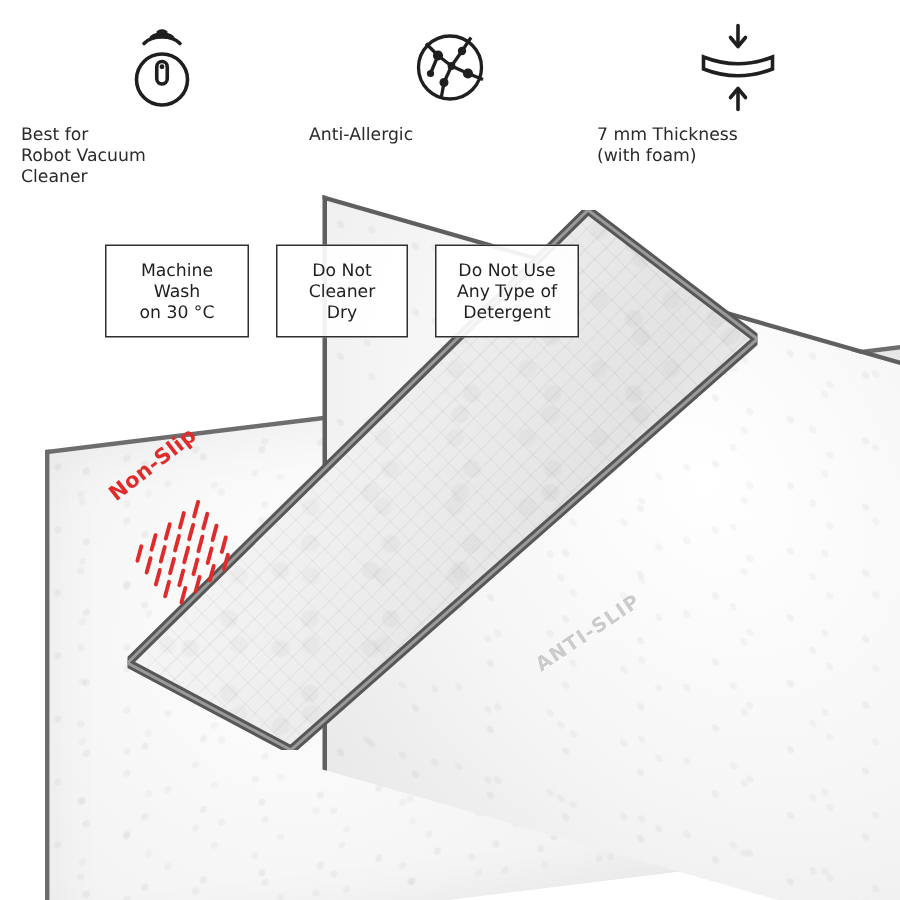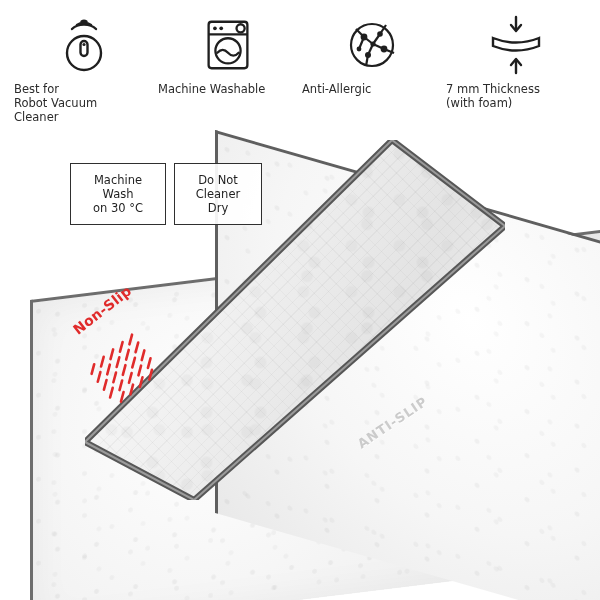--- a/index.html
+++ b/index.html
@@ -162,21 +162,21 @@
     color: #2b2b2b;
     white-space: pre-line;
   }
 
   
   .care-boxes {
     position: absolute;
     left: 70px;
     top: 163px;
     display: flex;
-    gap: 8px;
+    gap: 18px;
     align-items: flex-start;
   }
   .care-box {
     border: 1px solid #2f2f2f;
     background: rgba(255,255,255,0.92);
     padding: 9px 10px;
     font-size: 11.5px;
     line-height: 14px;
     color: #1f1f1f;
     text-align: center;
@@ -240,34 +240,20 @@
           <circle cx="32" cy="40" r="17"></circle>
           <rect x="28.5" y="28" width="7" height="15" rx="3.5"></rect>
           <circle cx="32" cy="31.5" r="1.6" fill="#1f1f1f" stroke="none"></circle>
         </svg>
       </div>
       <div class="caption">Best for
 Robot Vacuum
 Cleaner</div>
     </div>
 
-    <div class="feature">
-      <div class="icon">
-        <svg width="62" height="62" viewBox="0 0 64 64" fill="none" stroke="#1f1f1f" stroke-width="2.4">
-          <rect x="12" y="8" width="40" height="48" rx="3"></rect>
-          <line x1="12" y1="21" x2="52" y2="21"></line>
-          <circle cx="18.5" cy="14.8" r="1.9" fill="#1f1f1f" stroke="none"></circle>
-          <circle cx="25" cy="14.8" r="1.9" fill="#1f1f1f" stroke="none"></circle>
-          <circle cx="45" cy="14.8" r="4.2"></circle>
-          <circle cx="32" cy="38" r="13"></circle>
-          <path d="M21 40 q5.5 -6 11 0 t11 0" stroke-linecap="round"></path>
-        </svg>
-      </div>
-      <div class="caption">Machine Washable</div>
-    </div>
 
     <div class="feature">
       <div class="icon">
         <svg width="64" height="64" viewBox="0 0 64 64" fill="none" stroke="#1f1f1f" stroke-width="2.2">
           <circle cx="32" cy="32" r="21"></circle>
           <circle cx="24" cy="24" r="3.4" fill="#1f1f1f" stroke="none"></circle>
           <circle cx="40" cy="21" r="2.8" fill="#1f1f1f" stroke="none"></circle>
           <circle cx="44" cy="36" r="3.4" fill="#1f1f1f" stroke="none"></circle>
           <circle cx="28" cy="42" r="3.0" fill="#1f1f1f" stroke="none"></circle>
           <circle cx="33" cy="31" r="2.6" fill="#1f1f1f" stroke="none"></circle>
@@ -299,20 +285,23 @@
       <div class="caption">7 mm Thickness
 (with foam)</div>
     </div>
   </div>
 
   <div class="care-boxes">
     <div class="care-box b1">Machine Wash
 on 30 °C</div>
     <div class="care-box b2">Do Not
 Cleaner Dry</div>
+    <div class="care-box b3">Do Not Use
+Any Type of
+Detergent</div>
   </div>
 
   <div class="nonslip">
     <div class="label">Non-Slip</div>
     <svg width="110" height="100" viewBox="0 0 110 100">
       <g stroke="#e02b2b" stroke-width="2.6" stroke-linecap="round" transform="rotate(-38 55 58)">
         <line x1="22" y1="46" x2="30" y2="40"></line>
         <line x1="34" y1="46" x2="42" y2="40"></line>
         <line x1="46" y1="46" x2="54" y2="40"></line>
         <line x1="58" y1="46" x2="66" y2="40"></line>

